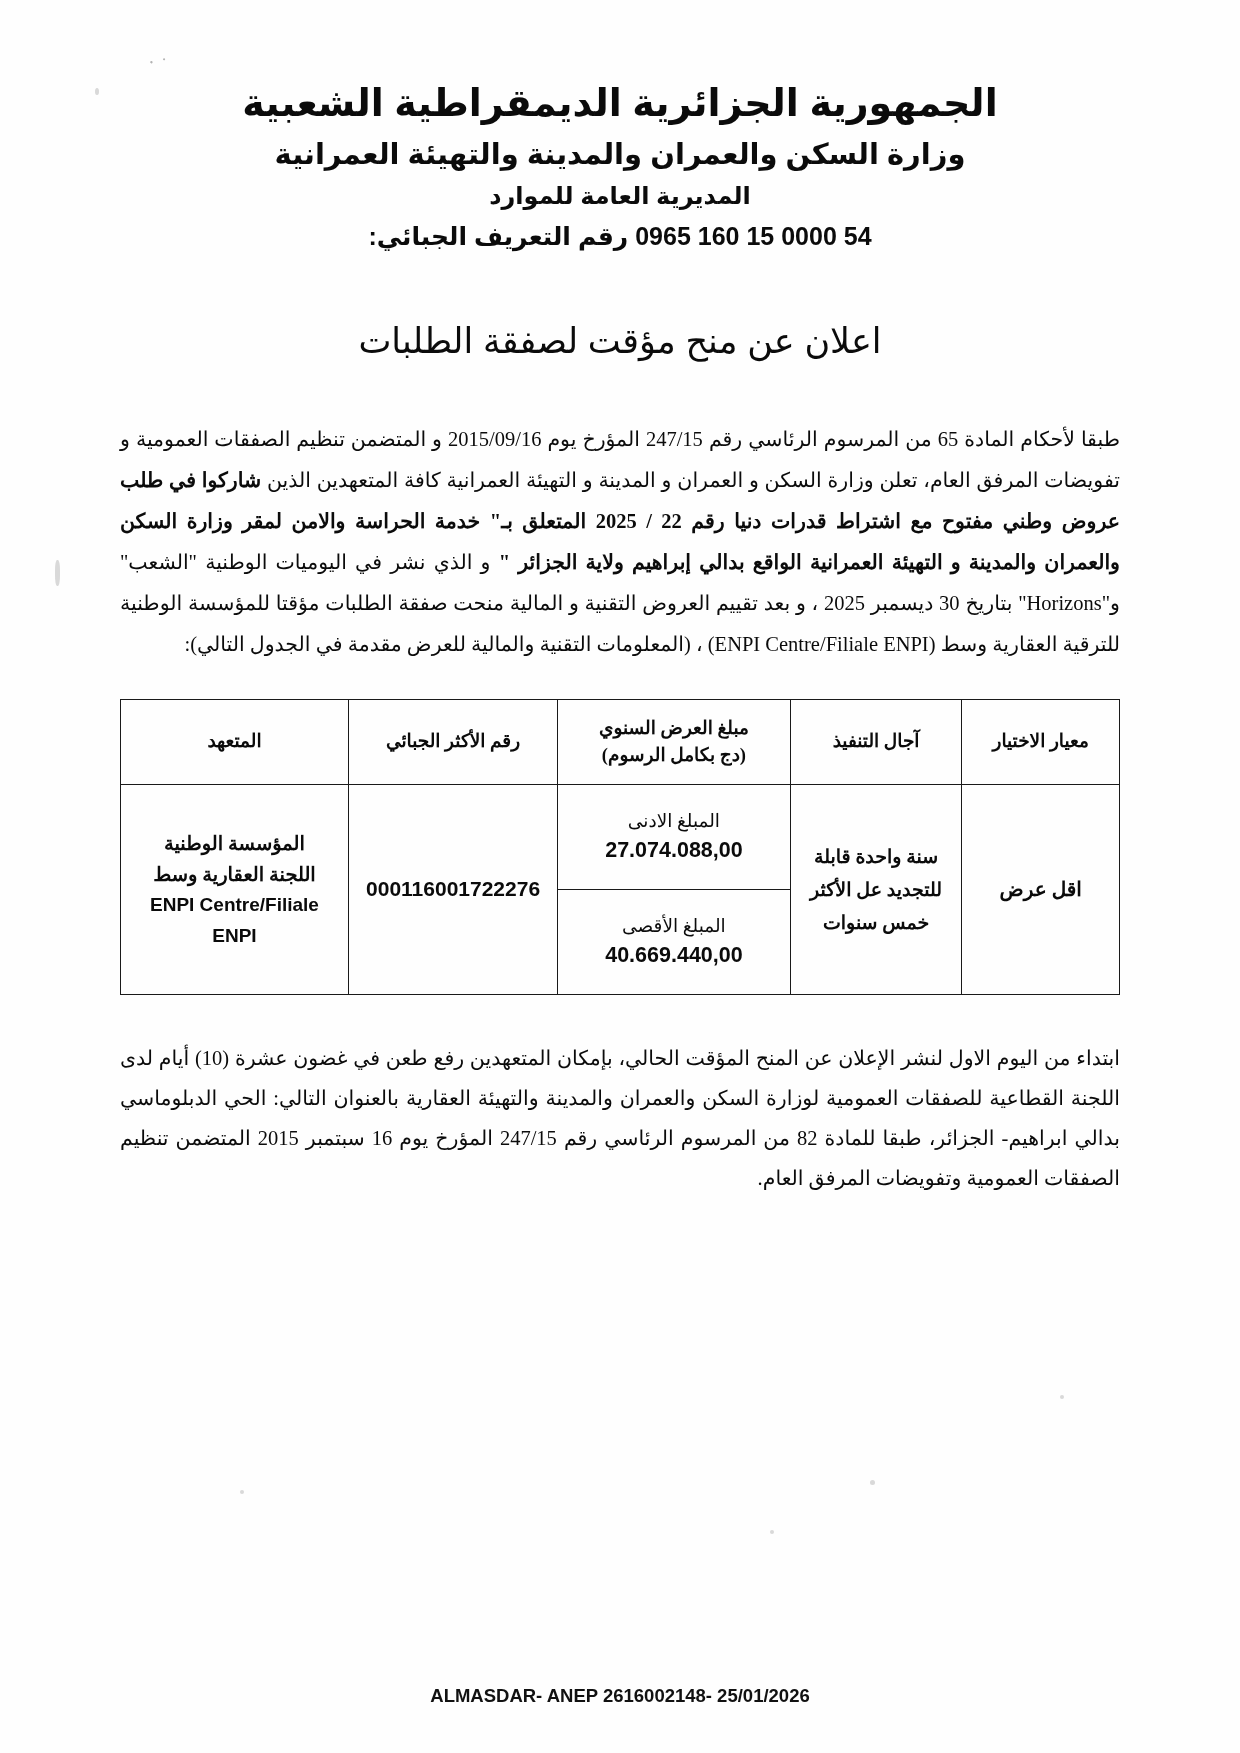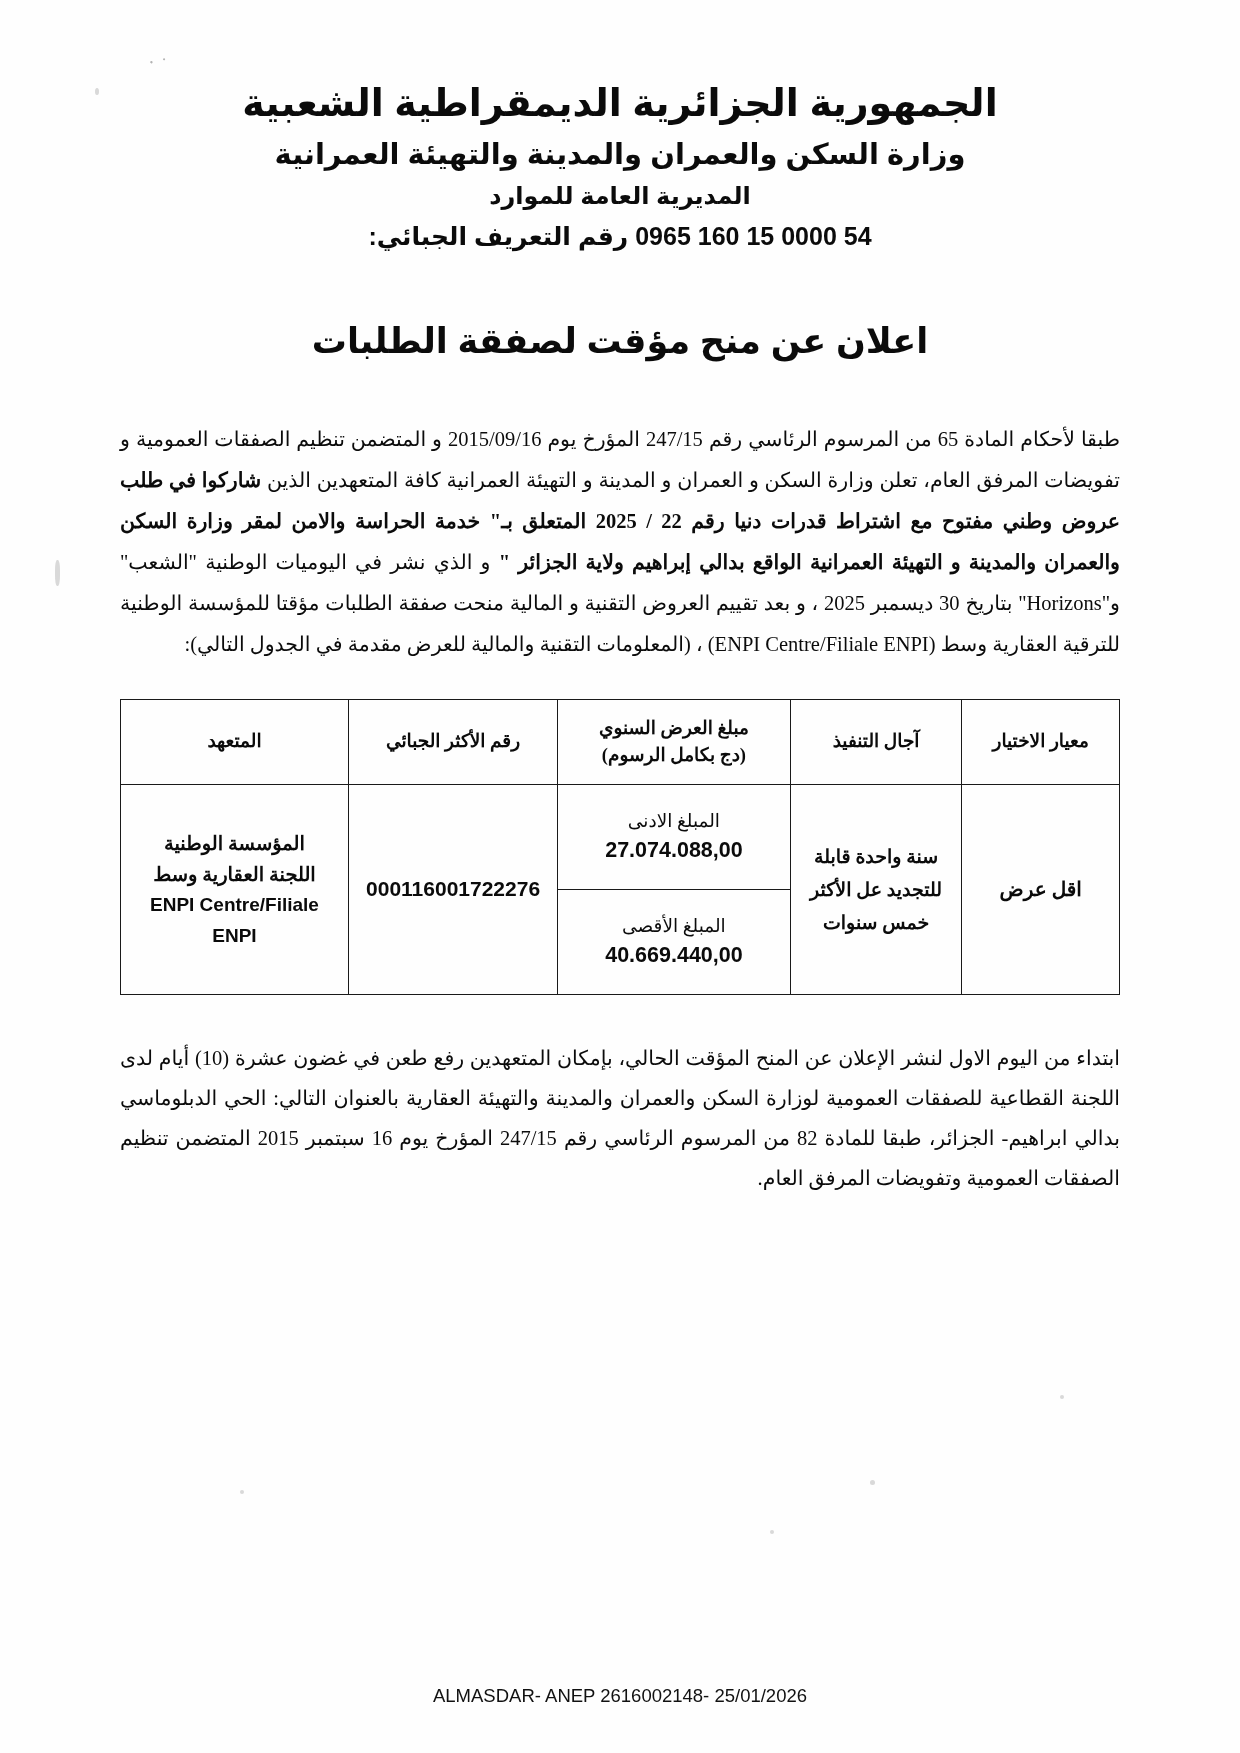--- a/index.html
+++ b/index.html
@@ -77,21 +77,21 @@
   .hdr .l4 .num {
     direction: ltr;
     unicode-bidi: embed;
     display: inline-block;
   }
 
   
   .main-title {
     text-align: center;
     font-family: "Liberation Sans", "DejaVu Sans", sans-serif;
-    font-weight: bold;
+    font-weight: normal;
     font-size: 35px;
     margin-top: 68px;
   }
 
   
   .para {
     font-size: 20.5px;
     line-height: 2.0;
     text-align: justify;
     margin-top: 36px;
@@ -174,21 +174,21 @@
   .p-last  { margin-top: 34px; text-indent: 30px; }
 
   
   .footer {
     position: absolute;
     left: 0;
     right: 0;
     bottom: 46px;
     text-align: center;
     font-family: "Liberation Sans", "DejaVu Sans", sans-serif;
-    font-weight: normal;
+    font-weight: bold;
     font-size: 18.5px;
     direction: ltr;
     color: #111;
     margin-top: 28px;
   }
 </style>
 </head>
 <body>
 
 <div class="page">

